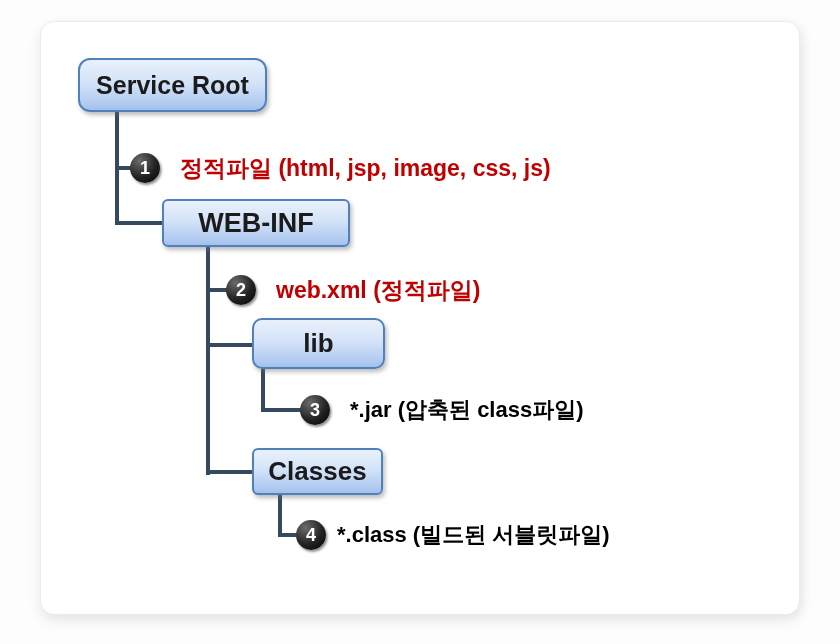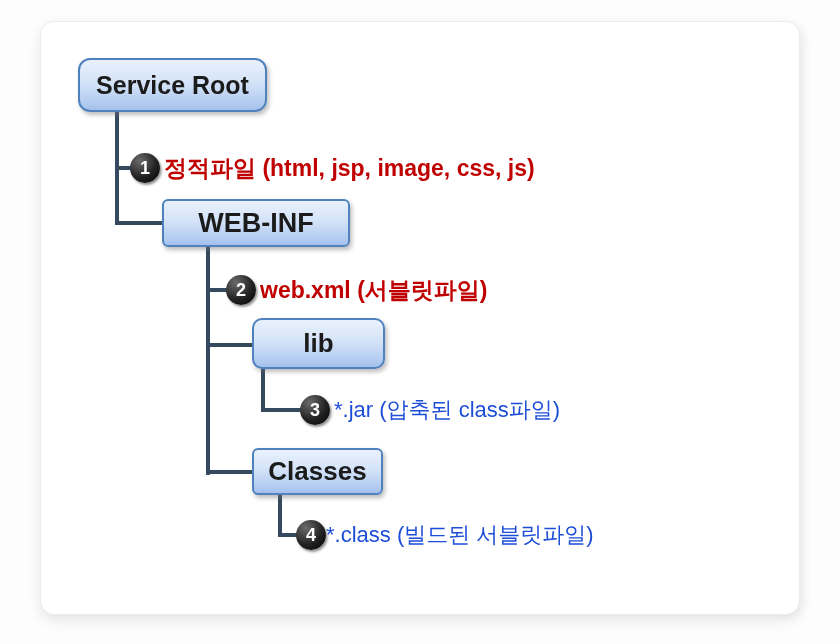--- a/index.html
+++ b/index.html
@@ -80,24 +80,24 @@
     border-radius: 50%;
     background: radial-gradient(circle at 32% 26%, #6b6b6b 0%, #222222 55%, #000000 100%);
     color: #ffffff;
     display: flex;
     align-items: center;
     justify-content: center;
     font-size: 18px;
     font-weight: bold;
     box-shadow: 1.5px 2px 2.5px rgba(0,0,0,0.45);
   }
-  .annot-text { margin-left: 4px; }
-  #annot-4 .annot-text { margin-left: 0; }
+  .annot-text { margin-left: 20px; }
+  #annot-4 .annot-text { margin-left: 11px; }
   .annot-red  { color: #c00000; font-weight: bold;   font-size: 23px; }
-  .annot-dark { color: #1d4ed8; font-weight: normal; font-size: 22px; }
+  .annot-dark { color: #000000; font-weight: bold; font-size: 22px; }
 </style>
 </head>
 <body>
 
 <div id="stage">
   <div id="card"></div>
 
   <div class="connector" id="c-v1"></div>
   <div class="connector" id="c-s1"></div>
   <div class="connector" id="c-swebinf"></div>
@@ -114,21 +114,21 @@
   <div class="node" id="node-web-inf">WEB-INF</div>
   <div class="node" id="node-lib">lib</div>
   <div class="node" id="node-classes">Classes</div>
 
   <div class="annot-row" id="annot-1">
     <span class="badge">1</span>
     <span class="annot-text annot-red">정적파일 (html, jsp, image, css, js)</span>
   </div>
   <div class="annot-row" id="annot-2">
     <span class="badge">2</span>
-    <span class="annot-text annot-red">web.xml (서블릿파일)</span>
+    <span class="annot-text annot-red">web.xml (정적파일)</span>
   </div>
   <div class="annot-row" id="annot-3">
     <span class="badge">3</span>
     <span class="annot-text annot-dark">*.jar (압축된 class파일)</span>
   </div>
   <div class="annot-row" id="annot-4">
     <span class="badge">4</span>
     <span class="annot-text annot-dark">*.class (빌드된 서블릿파일)</span>
   </div>
 </div>

